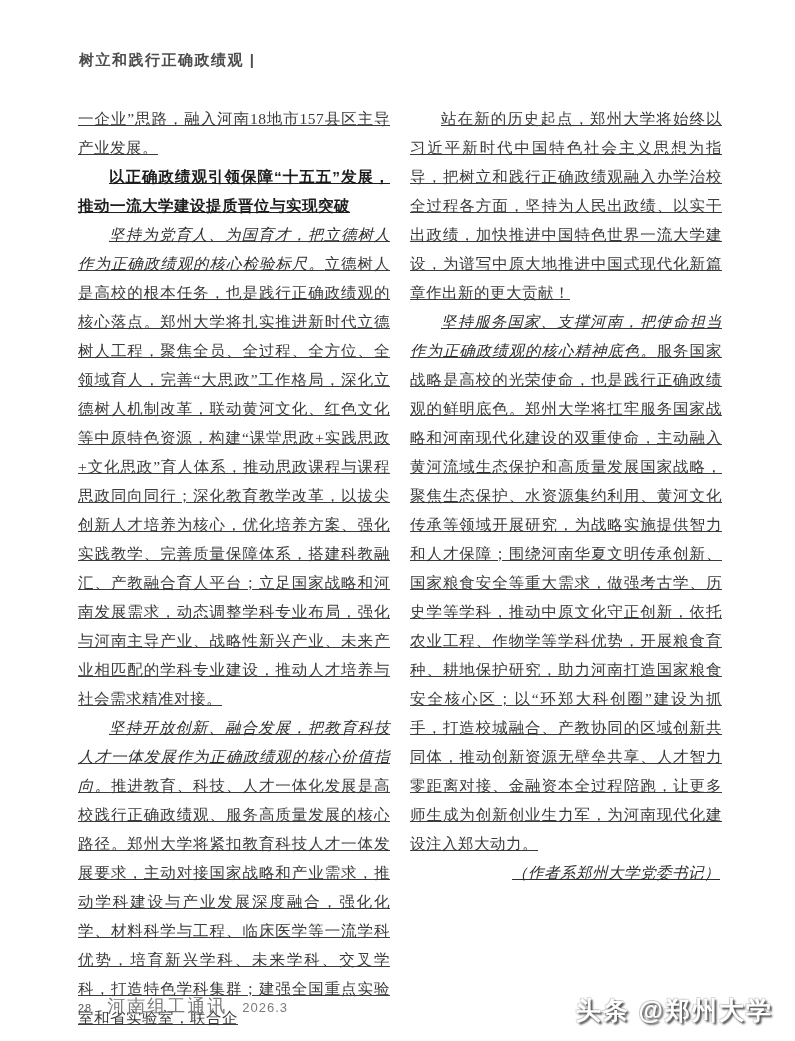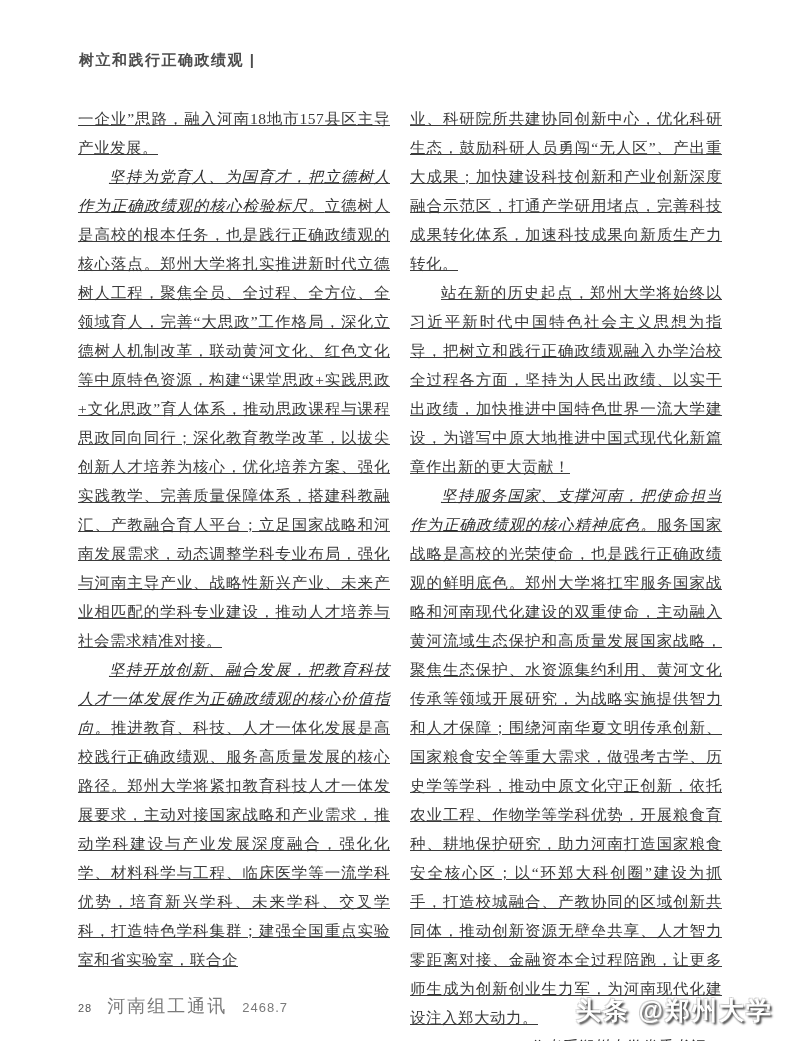--- a/index.html
+++ b/index.html
@@ -107,34 +107,34 @@
 <body>
 
 <div class="page">
 
   <div class="page-header">树立和践行正确政绩观 |</div>
 
   <div class="columns">
 
     <div class="col">
       <p class="no-indent"><span>一企业”思路，融入河南18地市157县区主导产业发展。</span></p>
+      <p class="section-heading"><span>以正确政绩观引领保障“十五五”发展，推动一流大学建设提质晋位与实现突破</span></p>
       <p><span class="kai">坚持为党育人、为国育才，把立德树人作为正确政绩观的核心检验标尺。</span><span>立德树人是高校的根本任务，也是践行正确政绩观的核心落点。郑州大学将扎实推进新时代立德树人工程，聚焦全员、全过程、全方位、全领域育人，完善“大思政”工作格局，深化立德树人机制改革，联动黄河文化、红色文化等中原特色资源，构建“课堂思政+实践思政+文化思政”育人体系，推动思政课程与课程思政同向同行；深化教育教学改革，以拔尖创新人才培养为核心，优化培养方案、强化实践教学、完善质量保障体系，搭建科教融汇、产教融合育人平台；立足国家战略和河南发展需求，动态调整学科专业布局，强化与河南主导产业、战略性新兴产业、未来产业相匹配的学科专业建设，推动人才培养与社会需求精准对接。</span></p>
       <p><span class="kai">坚持开放创新、融合发展，把教育科技人才一体发展作为正确政绩观的核心价值指向。</span><span>推进教育、科技、人才一体化发展是高校践行正确政绩观、服务高质量发展的核心路径。郑州大学将紧扣教育科技人才一体发展要求，主动对接国家战略和产业需求，推动学科建设与产业发展深度融合，强化化学、材料科学与工程、临床医学等一流学科优势，培育新兴学科、未来学科、交叉学科，打造特色学科集群；建强全国重点实验室和省实验室，联合企</span></p>
     </div>
 
     <div class="col">
-      <p class="no-indent"><span>业、科研院所共建协同创新中心，优化科研生态，鼓励科研人员勇闯“无人区”、产出重大成果；加快建设科技创新和产业创新深度融合示范区，打通产学研用堵点，完善科技成果转化体系，加速科技成果向新质生产力转化。</span></p>
       <p><span>站在新的历史起点，郑州大学将始终以习近平新时代中国特色社会主义思想为指导，把树立和践行正确政绩观融入办学治校全过程各方面，坚持为人民出政绩、以实干出政绩，加快推进中国特色世界一流大学建设，为谱写中原大地推进中国式现代化新篇章作出新的更大贡献！</span></p>
       <p><span class="kai">坚持服务国家、支撑河南，把使命担当作为正确政绩观的核心精神底色。</span><span>服务国家战略是高校的光荣使命，也是践行正确政绩观的鲜明底色。郑州大学将扛牢服务国家战略和河南现代化建设的双重使命，主动融入黄河流域生态保护和高质量发展国家战略，聚焦生态保护、水资源集约利用、黄河文化传承等领域开展研究，为战略实施提供智力和人才保障；围绕河南华夏文明传承创新、国家粮食安全等重大需求，做强考古学、历史学等学科，推动中原文化守正创新，依托农业工程、作物学等学科优势，开展粮食育种、耕地保护研究，助力河南打造国家粮食安全核心区；以“环郑大科创圈”建设为抓手，打造校城融合、产教协同的区域创新共同体，推动创新资源无壁垒共享、人才智力零距离对接、金融资本全过程陪跑，让更多师生成为创新创业生力军，为河南现代化建设注入郑大动力。</span></p>
       <p class="byline"><span>（作者系郑州大学党委书记）</span></p>
     </div>
 
   </div>
 
   <div class="page-footer">
     <span class="page-number">28</span>
     <span class="journal-title">河南组工通讯</span>
-    <span class="issue-date">2468.7</span>
+    <span class="issue-date">2026.3</span>
   </div>
 
   <div class="watermark">头条 @郑州大学</div>
 
 </div>
 
 </body></html>

